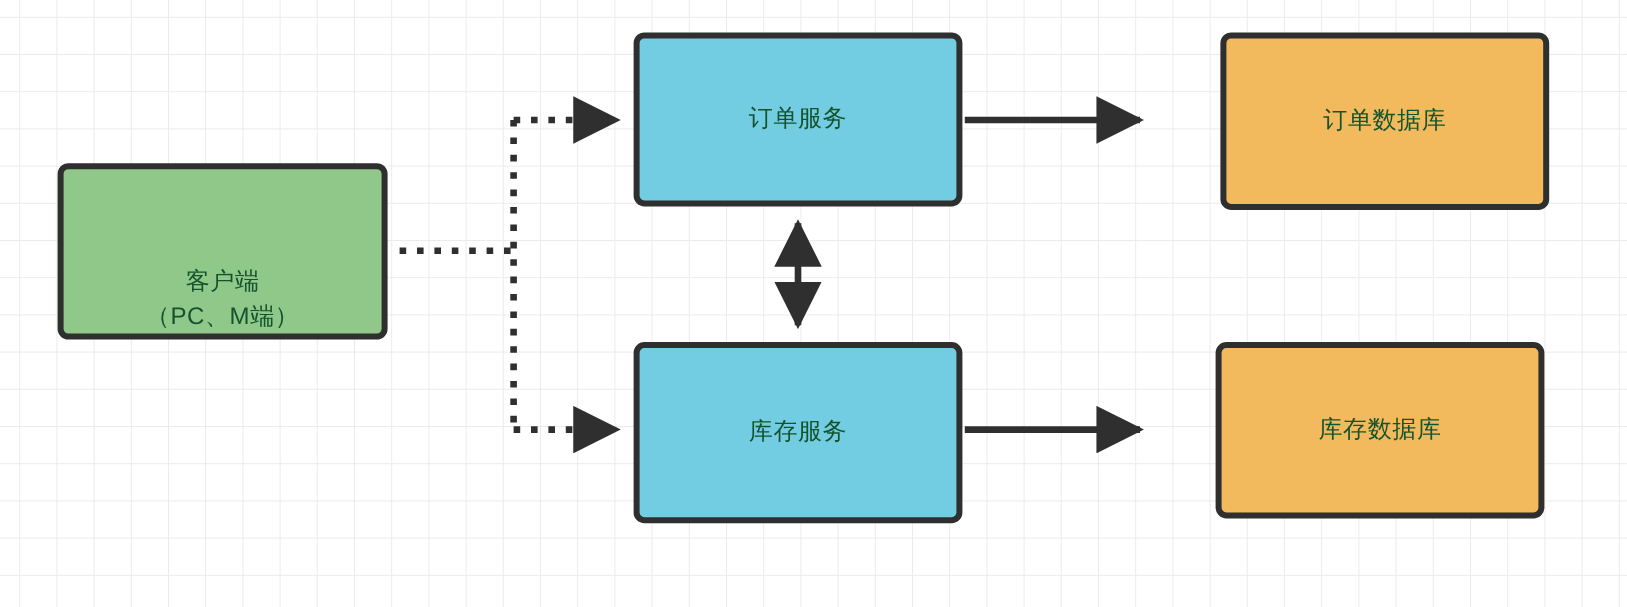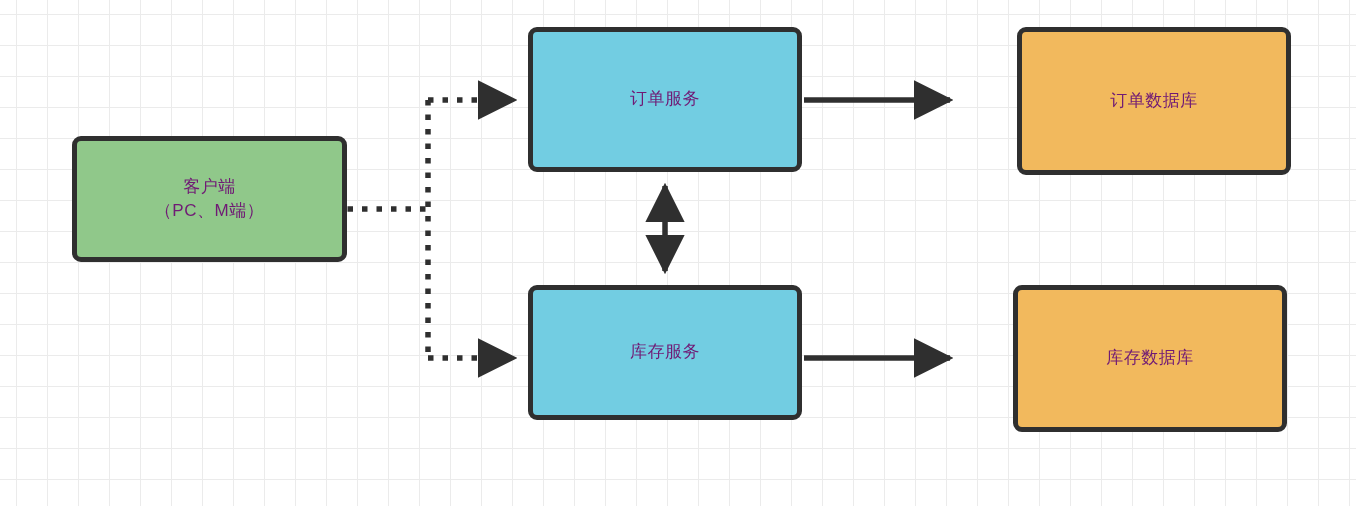--- a/index.html
+++ b/index.html
@@ -30,34 +30,34 @@
   }
   .node {
     position: absolute;
     box-sizing: border-box;
     border: 5px solid #2f2f2f;
     border-radius: 9px;
     display: flex;
     flex-direction: column;
     align-items: center;
     justify-content: center;
-    color: #701a75;
-    font-size: 17px;
+    color: #14532d;
+    font-size: 20px;
     line-height: 1.42;
     text-align: center;
     white-space: pre-line;
     letter-spacing: 0.5px;
   }
   .node-line {
     display: block;
   }
-  .n-client  { left: 72px;  top: 136px; width: 275px; height: 126px; background: #90c88a; }
+  .n-client  { left: 48px;  top: 136px; width: 275px; height: 147px; background: #90c88a; justify-content: flex-end; }
   .n-order-svc { left: 528px; top: 27px;  width: 274px; height: 145px; background: #72cde2; }
   .n-order-db  { left: 1017px; top: 27px;  width: 274px; height: 148px; background: #f2b95d; }
-  .n-inv-svc   { left: 528px; top: 285px; width: 274px; height: 135px; background: #72cde2; }
+  .n-inv-svc   { left: 528px; top: 285px; width: 274px; height: 151px; background: #72cde2; }
   .n-inv-db    { left: 1013px; top: 285px; width: 274px; height: 147px; background: #f2b95d; }
 </style>
 </head>
 <body>
 
 <div id="canvas">
 
   <svg id="edges" viewBox="0 0 1356 506" xmlns="http://www.w3.org/2000/svg">
     <defs>
       <marker id="arrowEnd" viewBox="0 0 12 12" refX="11" refY="6" markerWidth="7.2" markerHeight="7.2" orient="auto-start-reverse">

